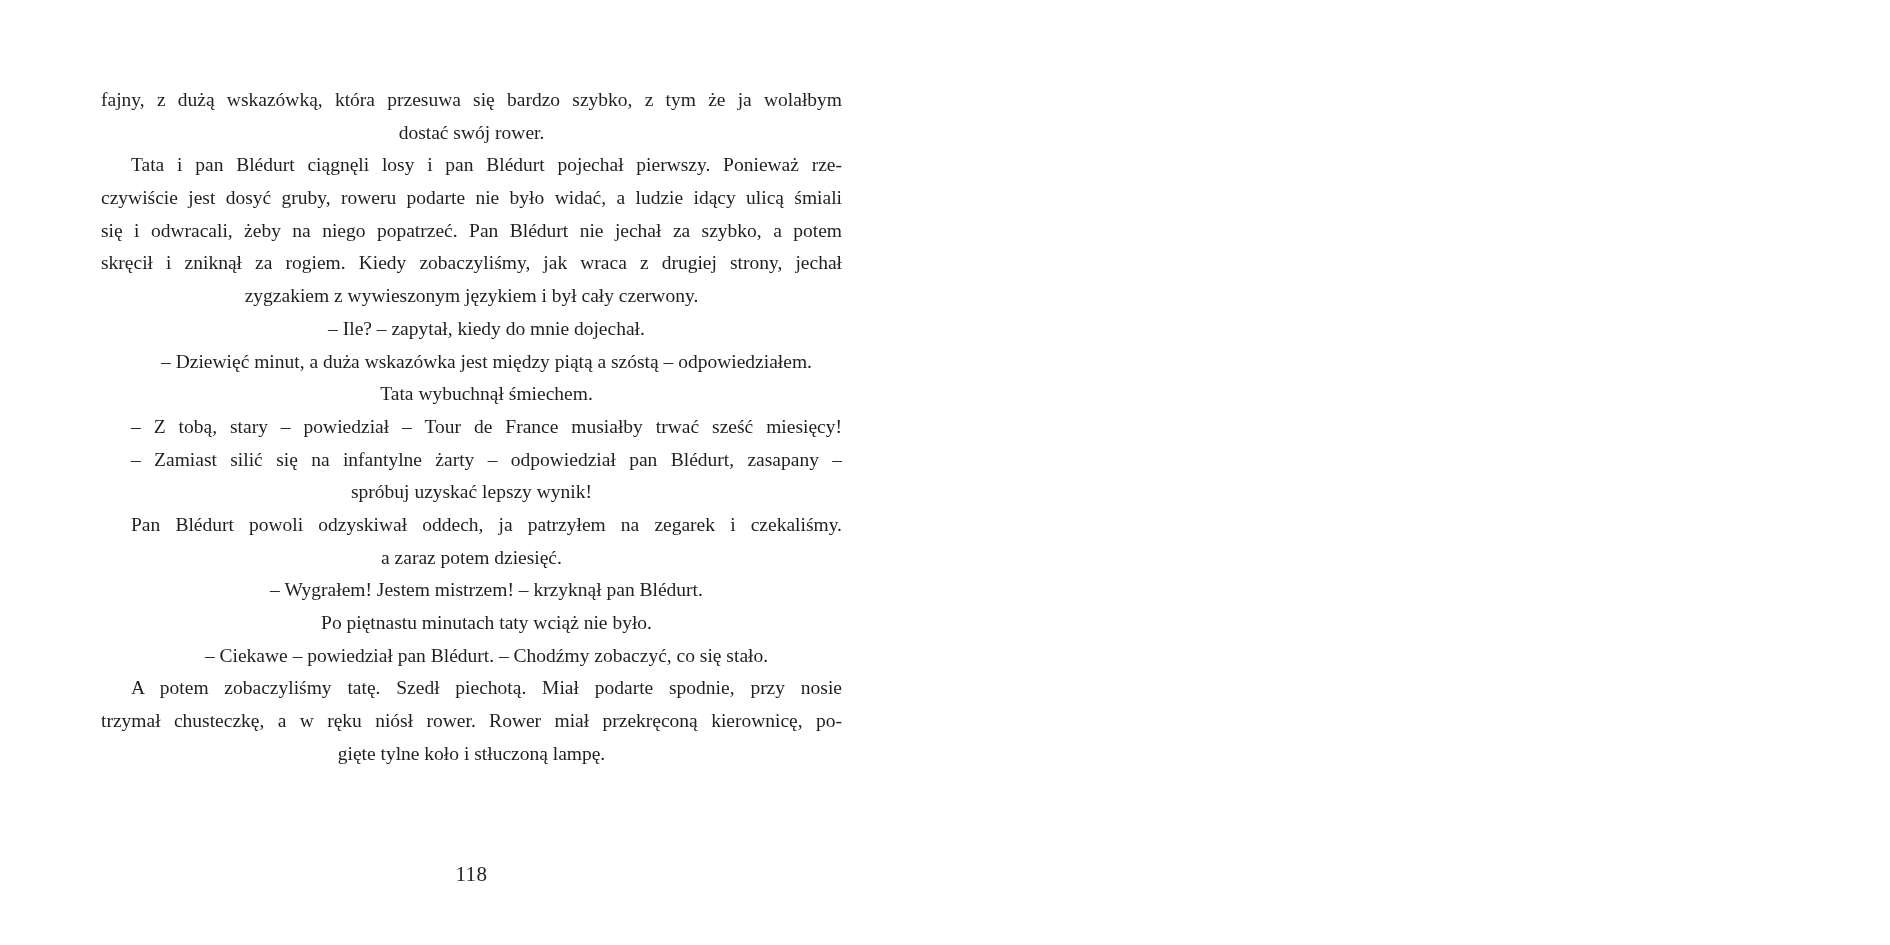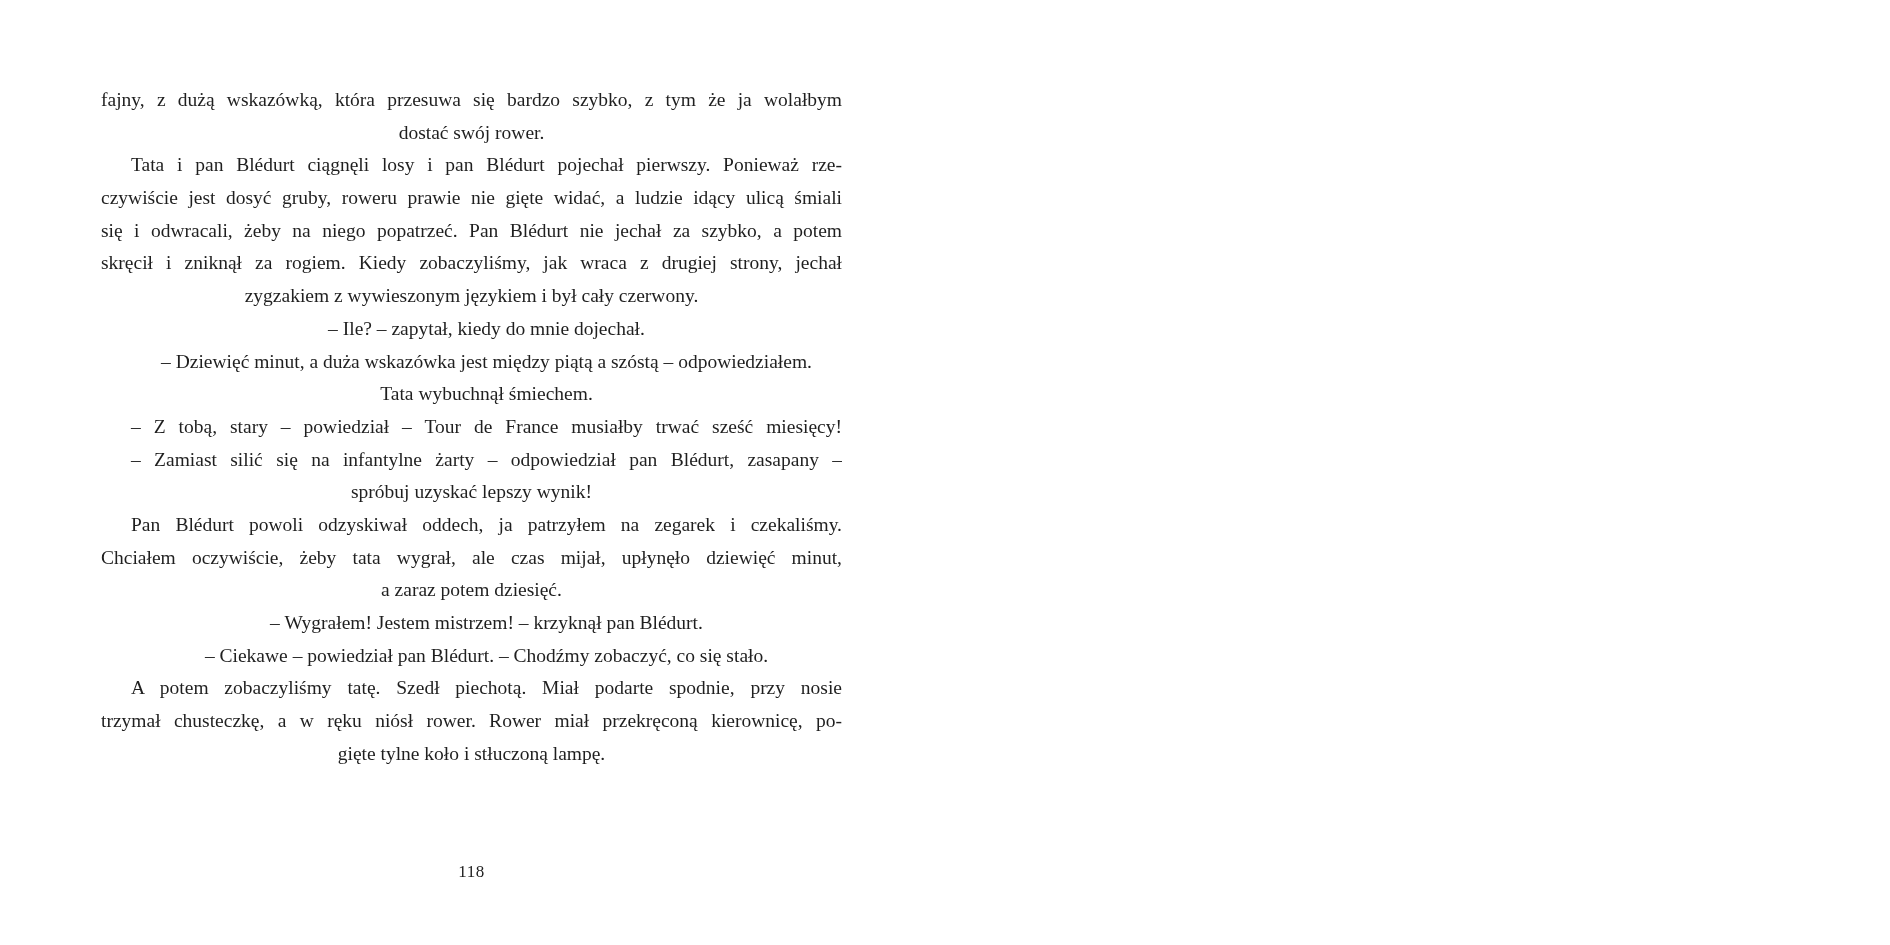--- a/index.html
+++ b/index.html
@@ -21,47 +21,47 @@
     white-space:nowrap;
     overflow:hidden;
     height:32.7px;
     line-height:32.7px;
     text-align:center;
   }
   .line.indent{padding-left:30px;}
   .line.just{text-align:justify;text-align-last:justify;}
   .page-number{
     position:absolute;left:101px;top:862px;width:741px;
-    text-align:center;font-size:17px;letter-spacing:0.5px;
+    text-align:center;font-size:21px;letter-spacing:0.5px;
   }
 </style>
 </head>
 <body>
 
 <div class="spread">
 
   <section class="page page-left">
     <div class="text-block" id="left-text">
         <div class="line just">fajny, z dużą wskazówką, która przesuwa się bardzo szybko, z tym że ja wolałbym</div>
         <div class="line">dostać swój rower.</div>
         <div class="line indent just">Tata i pan Blédurt ciągnęli losy i pan Blédurt pojechał pierwszy. Ponieważ rze-</div>
-        <div class="line just">czywiście jest dosyć gruby, roweru prawie nie gięte widać, a ludzie idący ulicą śmiali</div>
+        <div class="line just">czywiście jest dosyć gruby, roweru podarte nie było widać, a ludzie idący ulicą śmiali</div>
         <div class="line just">się i odwracali, żeby na niego popatrzeć. Pan Blédurt nie jechał za szybko, a potem</div>
         <div class="line just">skręcił i zniknął za rogiem. Kiedy zobaczyliśmy, jak wraca z drugiej strony, jechał</div>
         <div class="line">zygzakiem z wywieszonym językiem i był cały czerwony.</div>
         <div class="line indent">– Ile? – zapytał, kiedy do mnie dojechał.</div>
         <div class="line indent">– Dziewięć minut, a duża wskazówka jest między piątą a szóstą – odpowiedziałem.</div>
         <div class="line indent">Tata wybuchnął śmiechem.</div>
         <div class="line indent just">– Z tobą, stary – powiedział – Tour de France musiałby trwać sześć miesięcy!</div>
         <div class="line indent just">– Zamiast silić się na infantylne żarty – odpowiedział pan Blédurt, zasapany –</div>
         <div class="line">spróbuj uzyskać lepszy wynik!</div>
         <div class="line indent just">Pan Blédurt powoli odzyskiwał oddech, ja patrzyłem na zegarek i czekaliśmy.</div>
-        <div class="line just">Chciałem oczywiście, żeby tata wygrał, ale czas mijał, upłynęło dziewięć minut,</div>
         <div class="line">a zaraz potem dziesięć.</div>
         <div class="line indent">– Wygrałem! Jestem mistrzem! – krzyknął pan Blédurt.</div>
+        <div class="line indent">Po piętnastu minutach taty wciąż nie było.</div>
         <div class="line indent">– Ciekawe – powiedział pan Blédurt. – Chodźmy zobaczyć, co się stało.</div>
         <div class="line indent just">A potem zobaczyliśmy tatę. Szedł piechotą. Miał podarte spodnie, przy nosie</div>
         <div class="line just">trzymał chusteczkę, a w ręku niósł rower. Rower miał przekręconą kierownicę, po-</div>
         <div class="line">gięte tylne koło i stłuczoną lampę.</div>
       </div>
     <div class="page-number">118</div>
   </section>
 
   <section class="page page-right">
 

